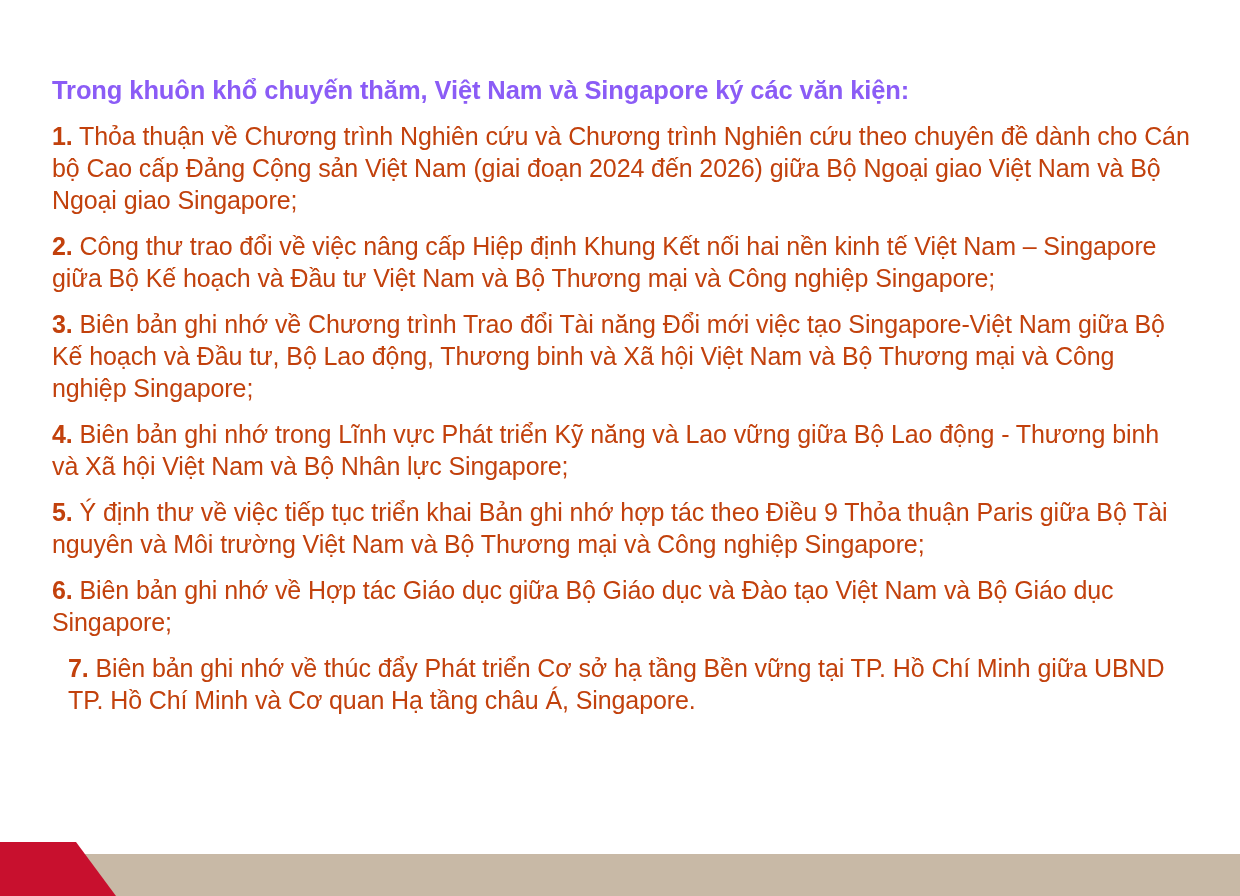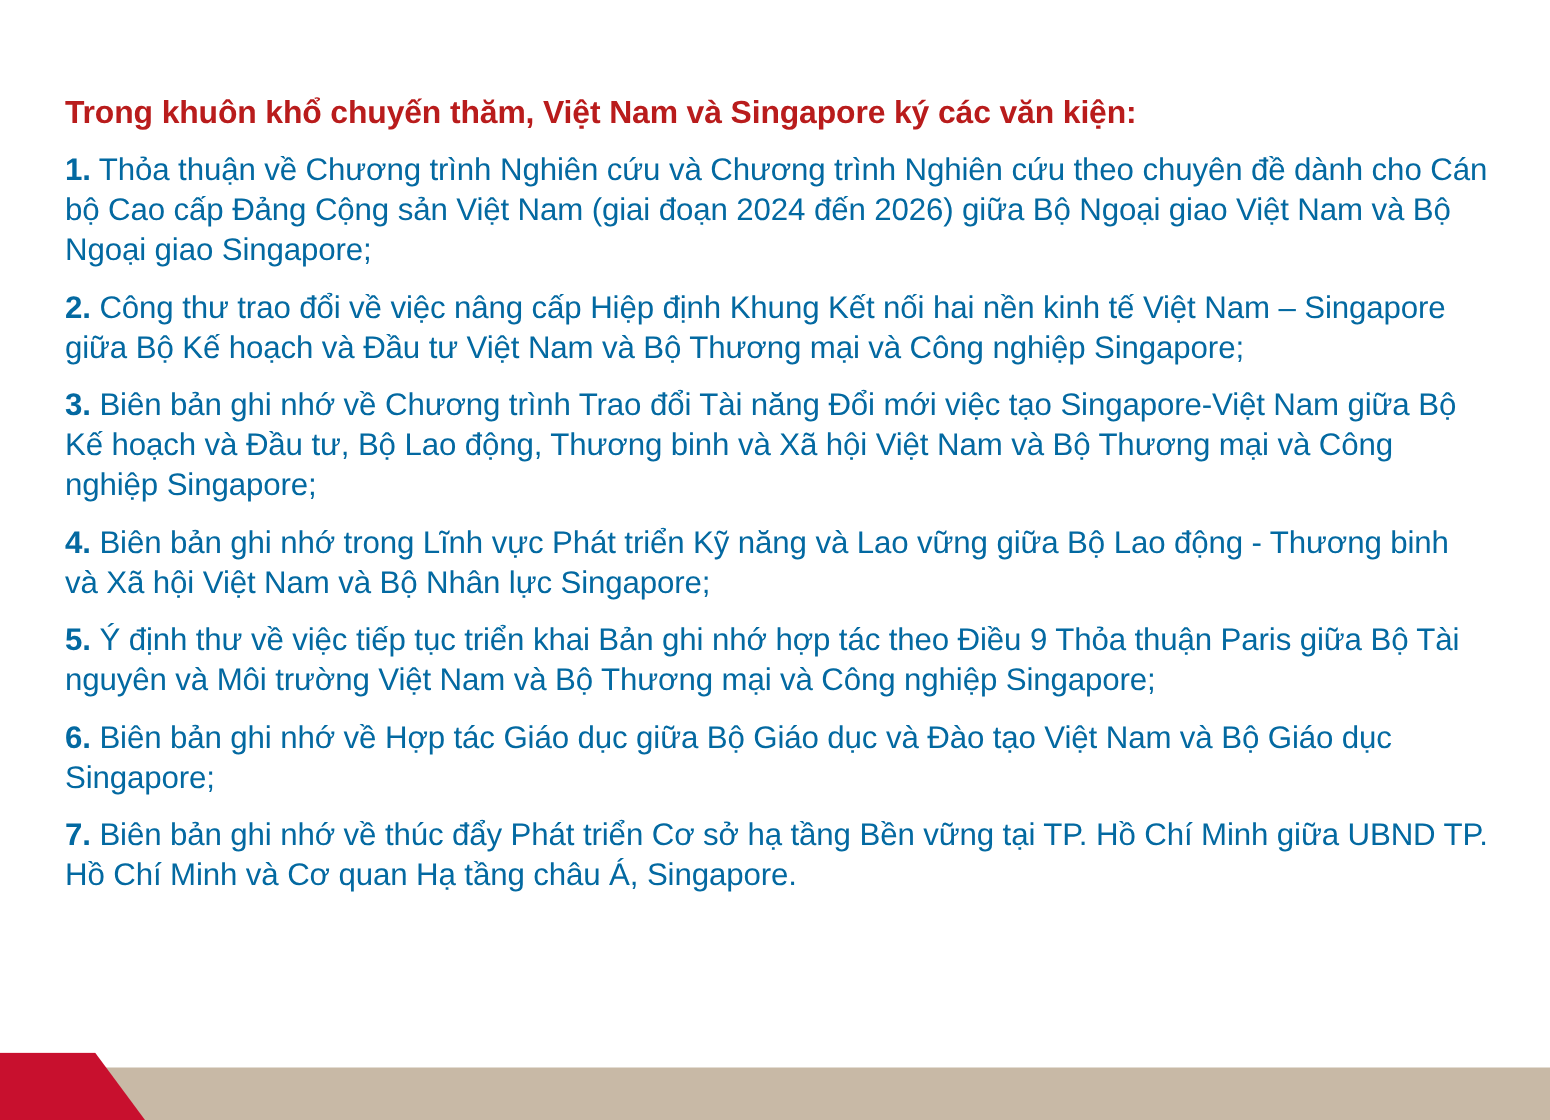--- a/index.html
+++ b/index.html
@@ -31,33 +31,34 @@
     top: 74px;
     width: 1140px;
   }
 
   .doc-title {
     font-size: 25.5px;
     font-weight: bold;
     line-height: 1.32;
     letter-spacing: -0.1px;
     margin: 0 0 12px 0;
-    color: #b91c1c;
+    color: #8b5cf6;
   }
 
   .item {
     font-size: 25px;
     line-height: 1.28;
     letter-spacing: -0.1px;
     margin: 0 0 14px 0;
-    color: #0369a1;
+    color: #c2410c;
     text-align: left;
   }
   .item:last-child {
     margin-bottom: 0;
+    margin-left: 16px;
   }
   .item .num {
     font-weight: bold;
   }
 
   
   .footer-bar {
     position: absolute;
     left: 0;
     bottom: 0;

